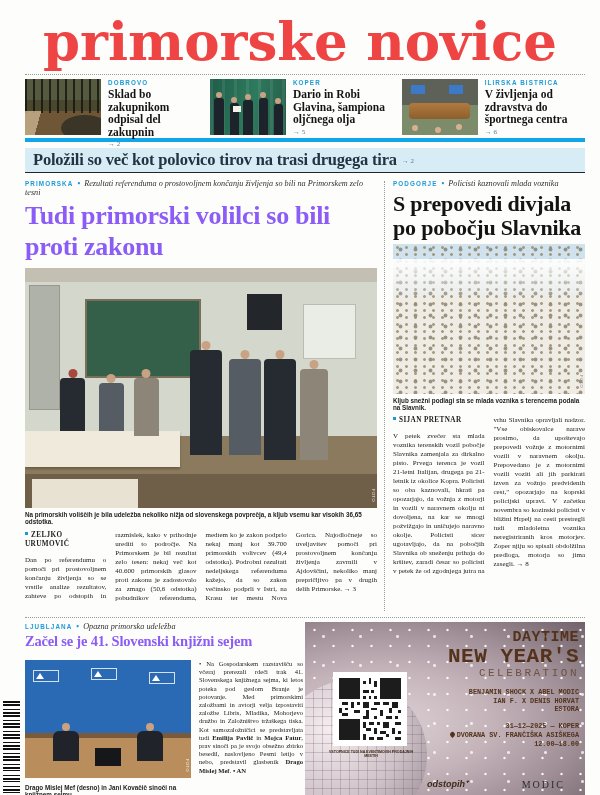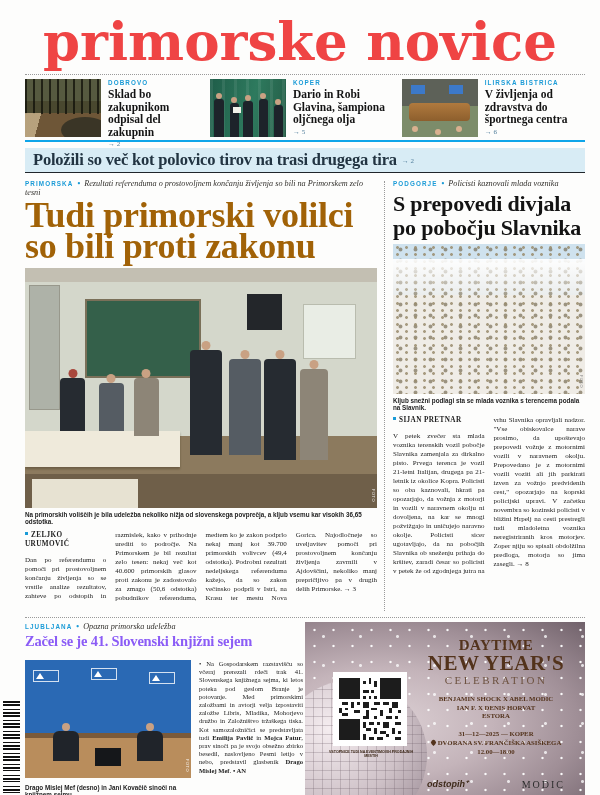--- a/index.html
+++ b/index.html
@@ -21,21 +21,21 @@
   .cloud:after { content:""; position:absolute; right:2px; top:-2px; width:5px; height:5px; border-radius:50%; background:#9cc4de; }
   .wtemp { font-family:"Liberation Sans",sans-serif; font-size:5.5px; color:#333; line-height:6px; }
 
   
   .masthead { position:absolute; top:13px; left:0; width:600px; height:58px;
     font-family:"DejaVu Serif", serif; font-weight:bold; font-size:53px; line-height:56px;
     text-align:center; color:#ef4444; letter-spacing:0px; }
 
   
   .teasers { position:absolute; top:74px; left:25px; right:15px; height:68px;
-    border-top:1px dotted #9a9a9a; border-bottom:2px solid #0ea5e9;
+    border-top:1px dotted #9a9a9a; border-bottom:4px solid #0ea5e9;
     display:flex; align-items:stretch; padding:4px 0 3px 0; gap:5px; }
   .tphoto { width:76px; flex:0 0 76px; position:relative; overflow:hidden; }
   .tcell { flex:1 1 auto; padding:0 2px; position:relative; }
   .kicker { font-family:"Liberation Sans",sans-serif; font-weight:bold; font-size:6.3px;
     letter-spacing:1.1px; color:#1a9bd7; }
   .ttitle { font-weight:bold; font-size:11.5px; line-height:12.5px; color:#141414; margin-top:2px; }
   .pref { font-size:7px; color:#517e9b; margin-top:2px; display:block; }
 
   
   .ph-vineyard { background:linear-gradient(#565a40 0 38%, #49482f 38% 58%, #6e5637 58% 100%); }
@@ -64,21 +64,21 @@
   .banner .pref { display:inline; font-size:7px; margin-left:5px; }
 
   
   .main { position:absolute; top:179px; left:25px; right:15px; height:436px; }
   .vdiv { position:absolute; left:359px; top:2px; bottom:4px; border-left:1px dotted #9a9a9a; }
   .lead { position:absolute; left:0; top:0; width:352px; height:100%; }
   .sec  { position:absolute; left:368px; top:0; width:192px; height:100%; }
   .kickline { font-size:8px; color:#2e2e2e; }
   .kickline .sep { color:#1a9bd7; font-weight:bold; margin:0 2px; }
   .kickline .sub { font-style:italic; font-size:8.2px; color:#33312d; }
-  .hl1 { font-weight:bold; font-size:36px; line-height:31px; color:#a16207; margin-top:3px; letter-spacing:-0.3px; }
+  .hl1 { font-weight:bold; font-size:26px; line-height:31px; color:#8b5cf6; margin-top:3px; letter-spacing:-0.3px; }
   .hl2 { font-weight:bold; font-size:22px; line-height:23.5px; color:#131313; margin-top:4px; letter-spacing:-0.2px; }
   .photo { position:relative; overflow:hidden; }
   .vcred { position:absolute; right:1px; bottom:6px; writing-mode:vertical-rl; font-family:"Liberation Sans",sans-serif;
     font-size:4px; color:rgba(255,255,255,.85); letter-spacing:.5px; }
   .caption { font-family:"Liberation Sans",sans-serif; font-weight:bold; font-size:6.3px; color:#222; margin-top:3px; }
   .byline { font-weight:bold; font-size:7.2px; letter-spacing:.4px; text-transform:uppercase; color:#222; margin-bottom:7px; }
   .byline .sq { display:inline-block; width:3px; height:3px; background:#1a9bd7; margin-right:3px; vertical-align:2px; }
   .bodycols { text-align:justify; font-size:7px; line-height:9px; color:#232323; overflow:hidden; }
   .lead .bodycols { column-count:4; column-gap:9px; height:76px; margin-top:6px; }
   .sec  .bodycols { column-count:2; column-gap:9px; height:162px; margin-top:5px; }
@@ -128,22 +128,22 @@
   .ad .spark { position:absolute; inset:0;
     background:
       radial-gradient(circle, rgba(255,255,255,.95) 0 .7px, transparent 1.6px),
       radial-gradient(circle, rgba(255,255,255,.75) 0 1px, transparent 2px);
     background-size:19px 16px, 37px 29px; }
   .ad .ball { position:absolute; left:-28px; bottom:-34px; width:150px; height:150px; border-radius:50%;
     background:
       repeating-linear-gradient(rgba(110,95,105,.28) 0 1px, transparent 1px 9px),
       repeating-linear-gradient(90deg, rgba(110,95,105,.28) 0 1px, transparent 1px 9px),
       radial-gradient(circle at 35% 32%, #f5edf0, #cfc2c8 52%, #90808a 100%); }
-  .ad .content { position:absolute; left:108px; right:6px; top:15px; text-align:center;
-    font-family:Liberation Serif, serif; color:#53331c; }
+  .ad .content { position:absolute; left:108px; right:6px; top:8px; text-align:right;
+    font-family:Liberation Mono, monospace; color:#53331c; }
   .ad .l1 { font-weight:bold; font-size:15px; letter-spacing:.5px; line-height:16px; }
   .ad .l2 { font-weight:bold; font-size:21px; letter-spacing:.5px; line-height:21px; }
   .ad .l3 { font-size:11px; letter-spacing:2.5px; color:#6d5240; line-height:13px; margin-bottom:8px; }
   .ad .art { font-weight:bold; font-size:6.8px; line-height:8.6px; }
   .ad .meta { font-weight:bold; font-size:6.8px; line-height:9px; margin-top:8px; }
   .pin { display:inline-block; width:5px; height:5px; background:#53331c; border-radius:50% 50% 50% 0; transform:rotate(-45deg); margin-right:2px; }
   .ad .logos { position:absolute; left:108px; right:6px; bottom:6px; display:flex; justify-content:space-between; padding:0 14px; align-items:flex-end; }
   .ad .ev { font-family:"Liberation Sans",sans-serif; font-weight:bold; font-style:italic; font-size:9px; color:#3e2a1a; }
   .ad .numa { font-family:"Liberation Serif",serif; font-size:10px; letter-spacing:2px; color:#2e2e2e; }
   .ad .qr { position:absolute; left:28px; top:50px; width:74px; height:74px; background:#fff; padding:6px; }

